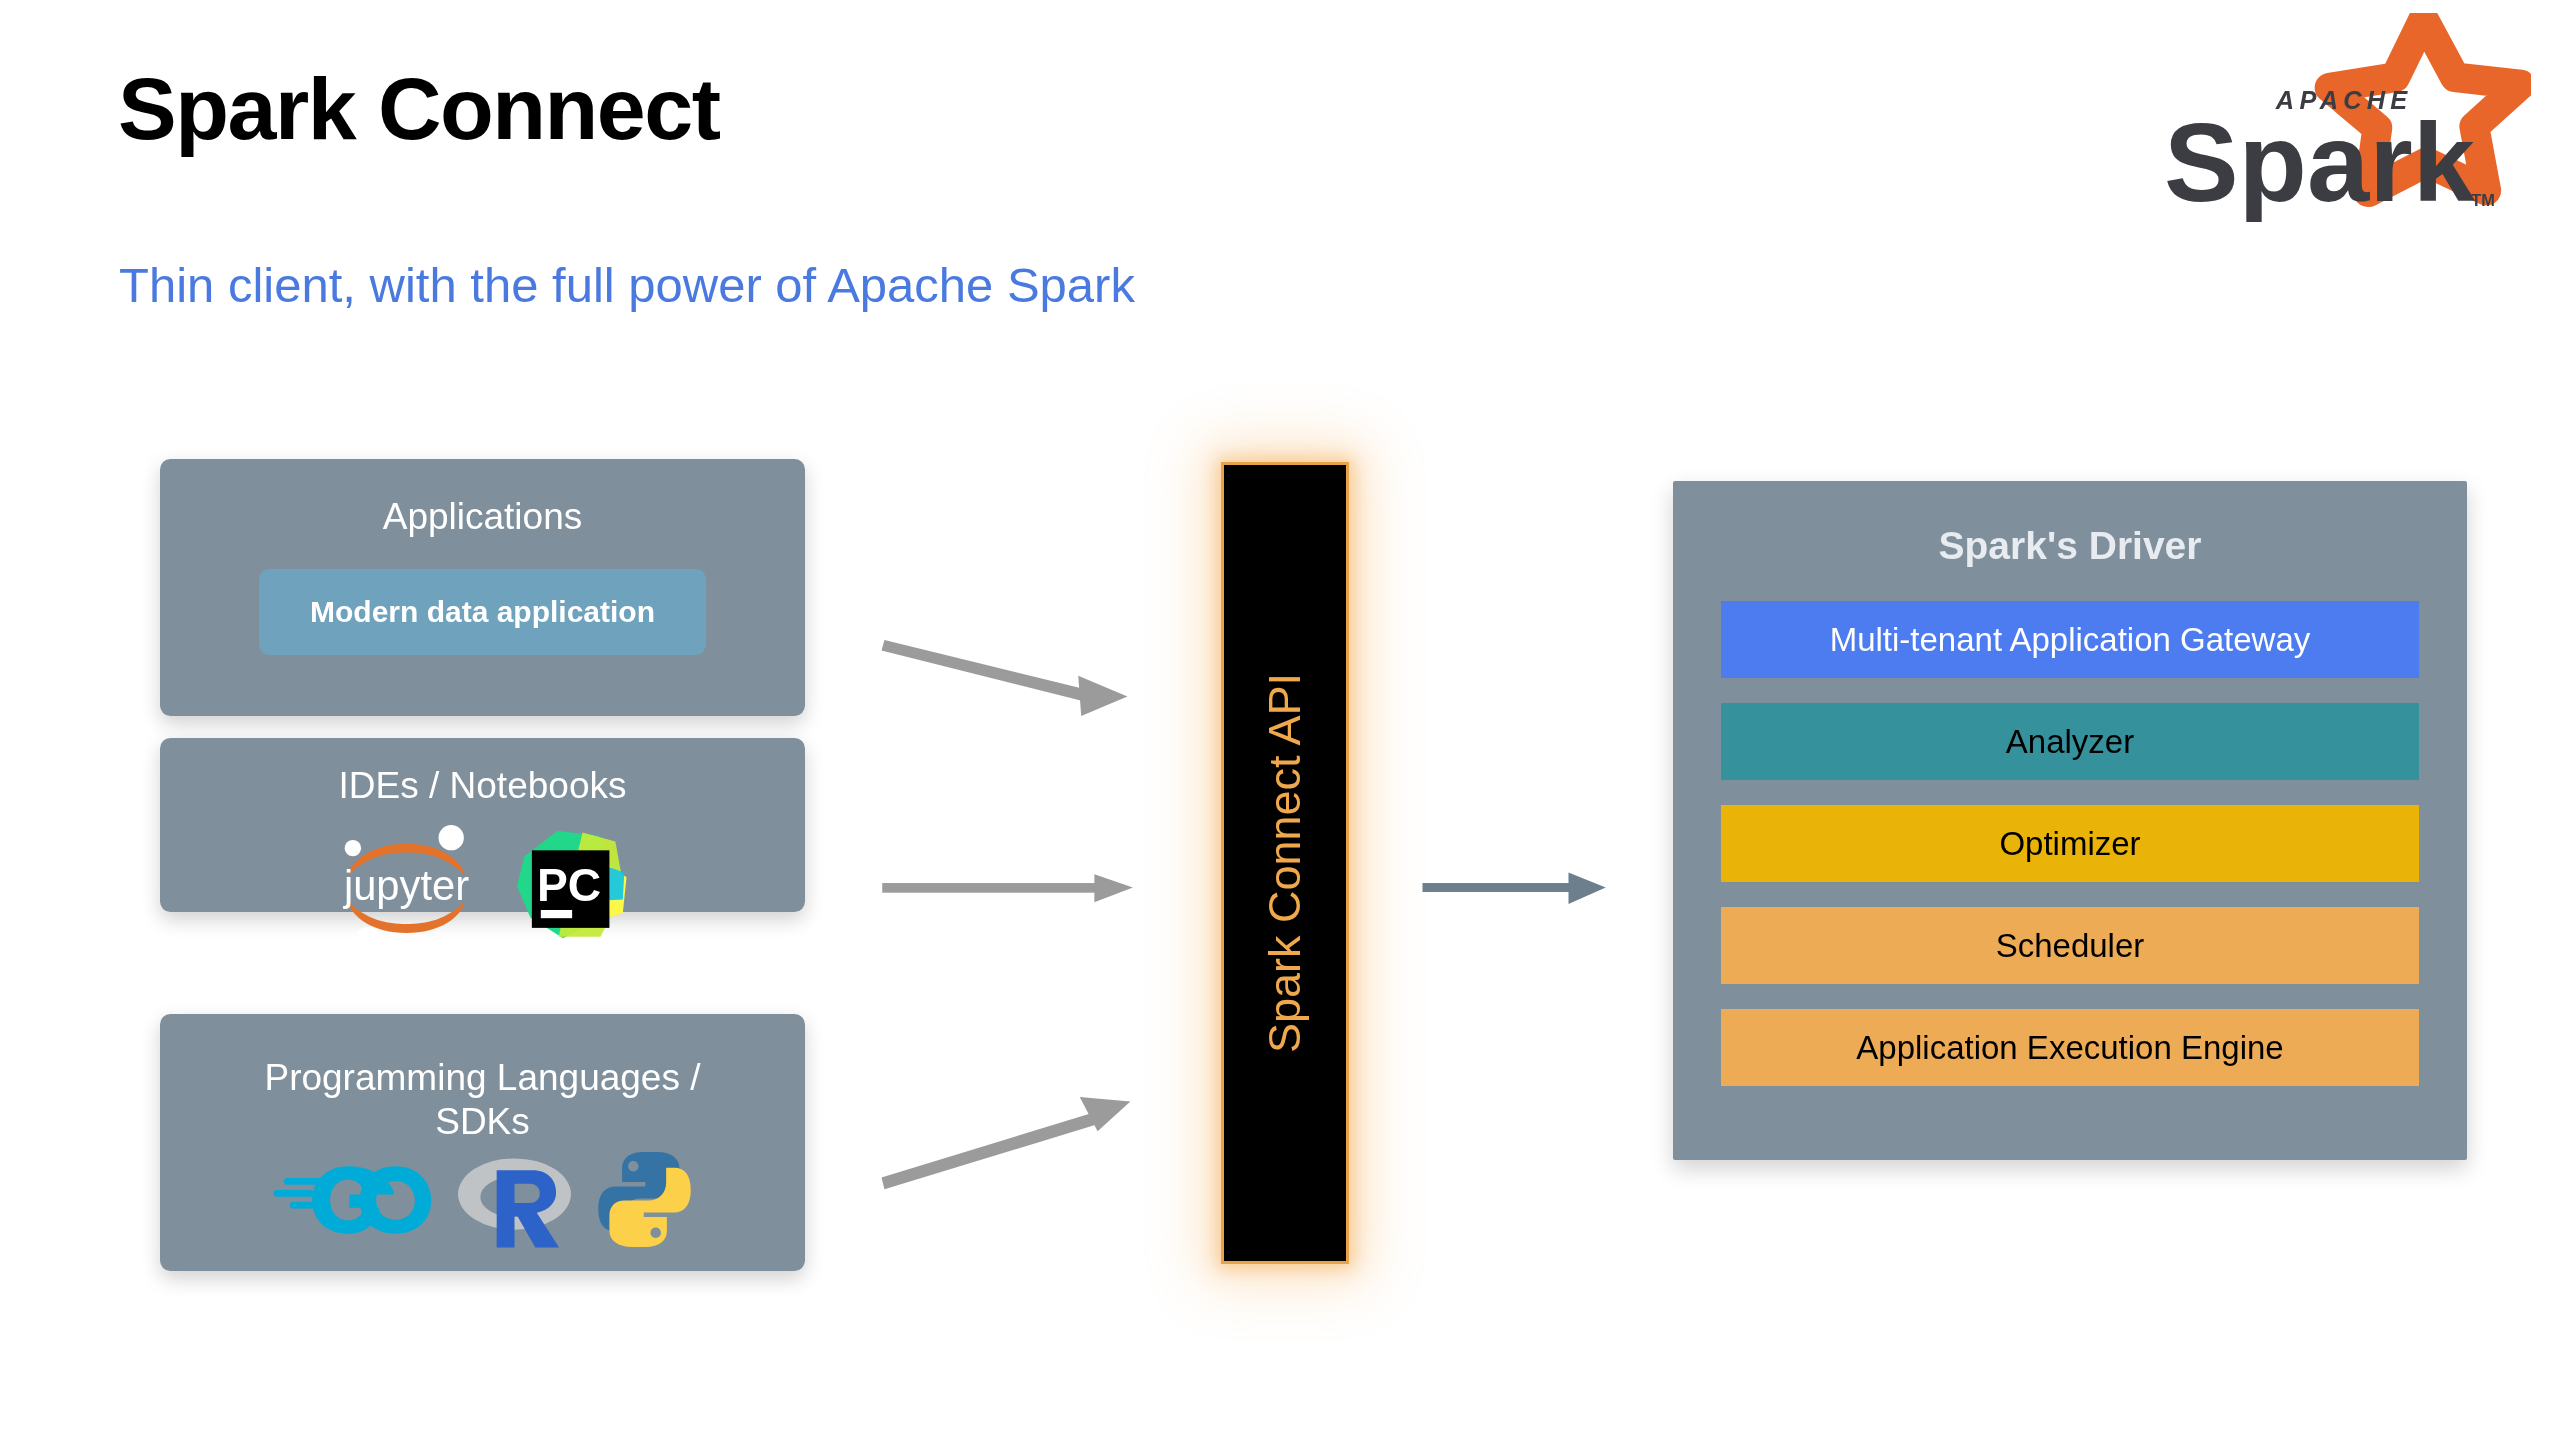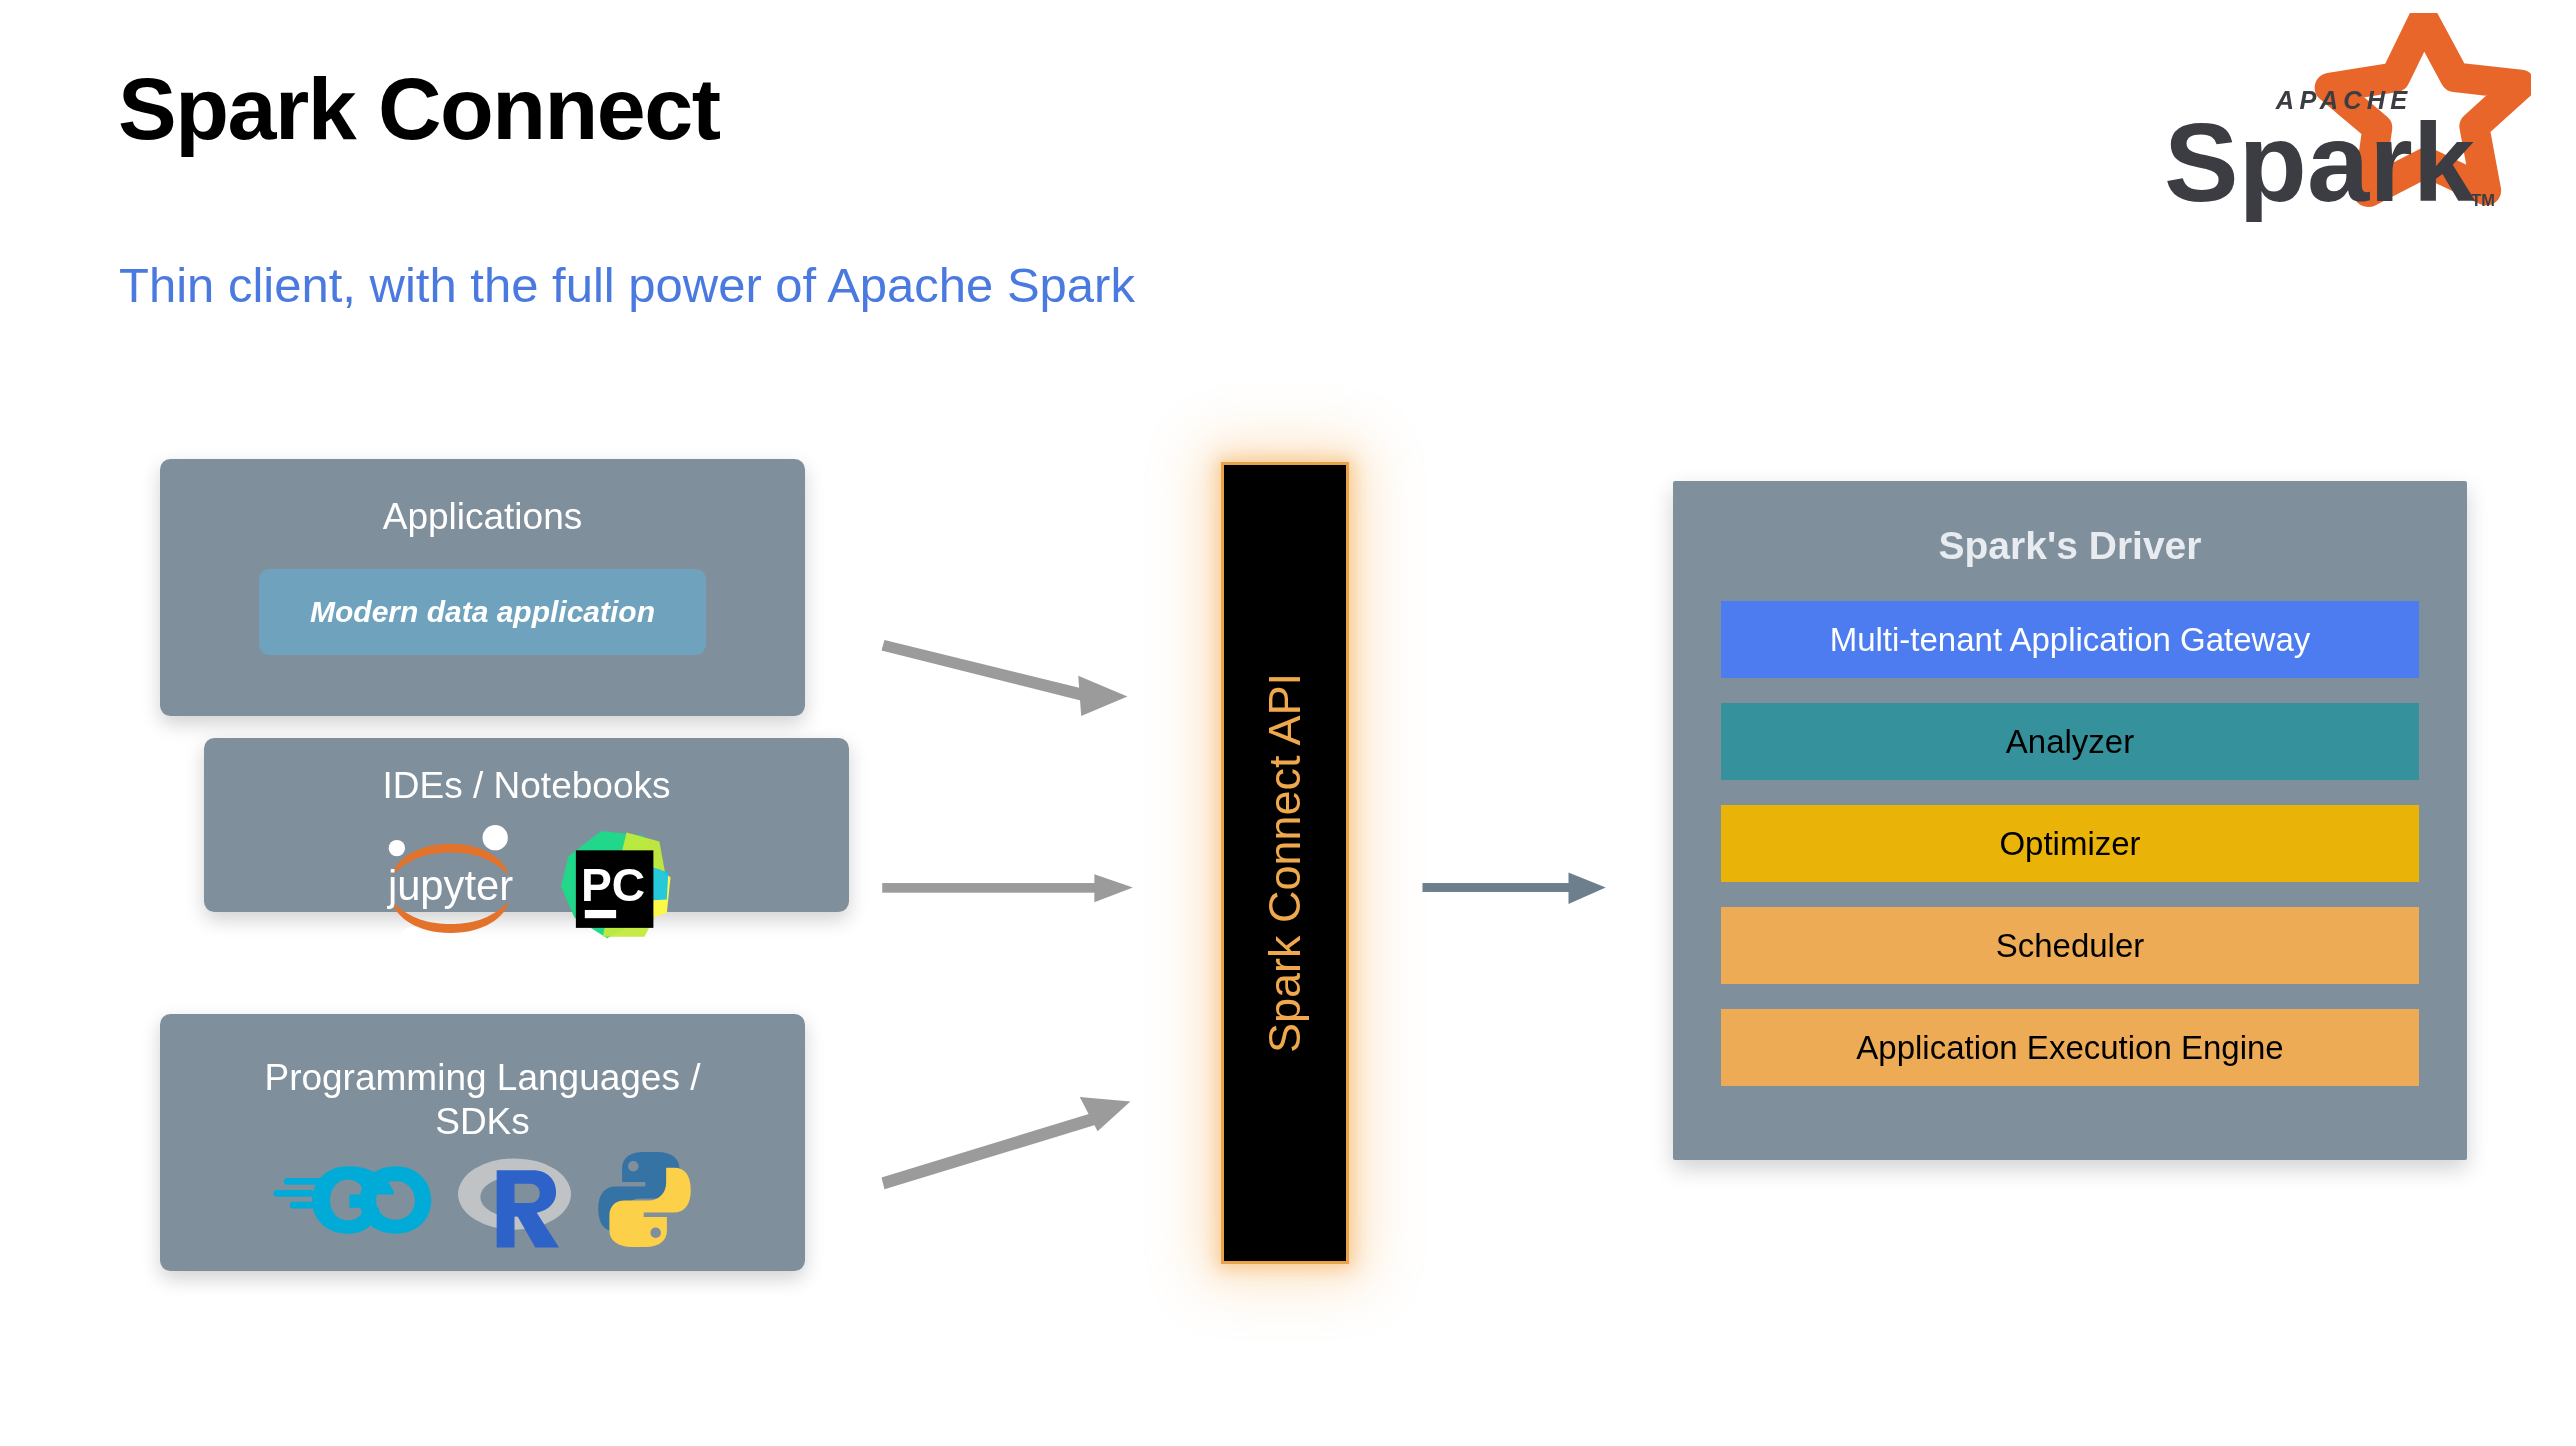--- a/index.html
+++ b/index.html
@@ -58,40 +58,39 @@
   }
   .client-title {
     text-align: center;
     color: #ffffff;
     font-size: 37px;
     font-weight: 400;
     line-height: 1.18;
     white-space: pre-line;
   }
   #box-applications { top: 459px; height: 257px; }
-  #box-ides        { top: 738px; height: 174px; margin-left: 44px; }
+  #box-ides        { top: 738px; height: 174px; }
   #box-langs       { top: 1014px; height: 257px; }
 
   #box-applications .client-title { padding-top: 36px; }
   #box-ides .client-title { padding-top: 26px; }
   #box-langs .client-title { padding-top: 42px; }
 
   .inner-chip {
     margin: 30px auto 0 auto;
     width: 447px;
     height: 86px;
     background: #6fa3bd;
     border-radius: 10.4px;
     display: flex;
     align-items: center;
     justify-content: center;
     color: #ffffff;
     font-size: 30px;
     font-weight: 700;
-    font-style: italic;
   }
 
   .logo-row {
     display: flex;
     align-items: center;
     justify-content: center;
     gap: 30px;
     margin-top: 13.4px;
   }
   #box-langs .logo-row { gap: 22.4px; margin-top: 4.5px; }

